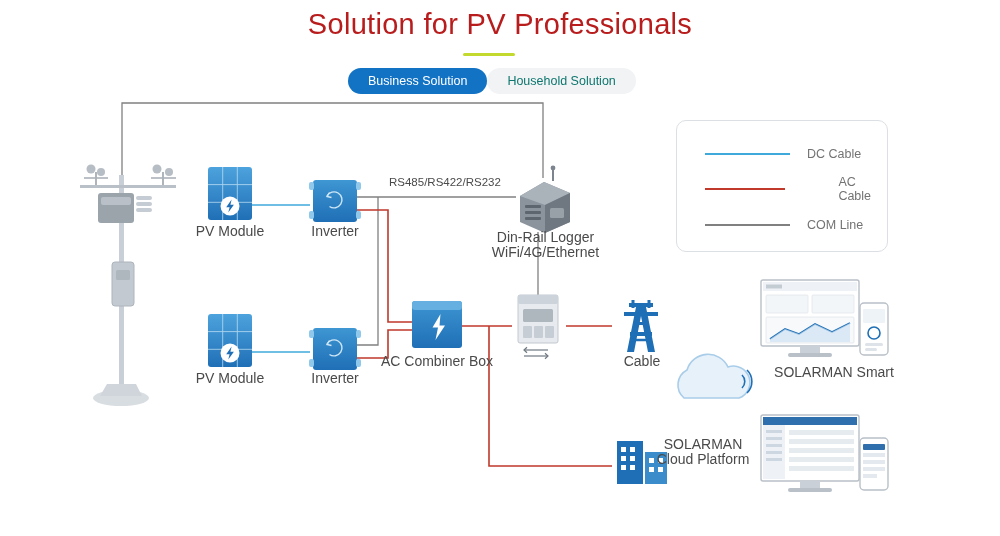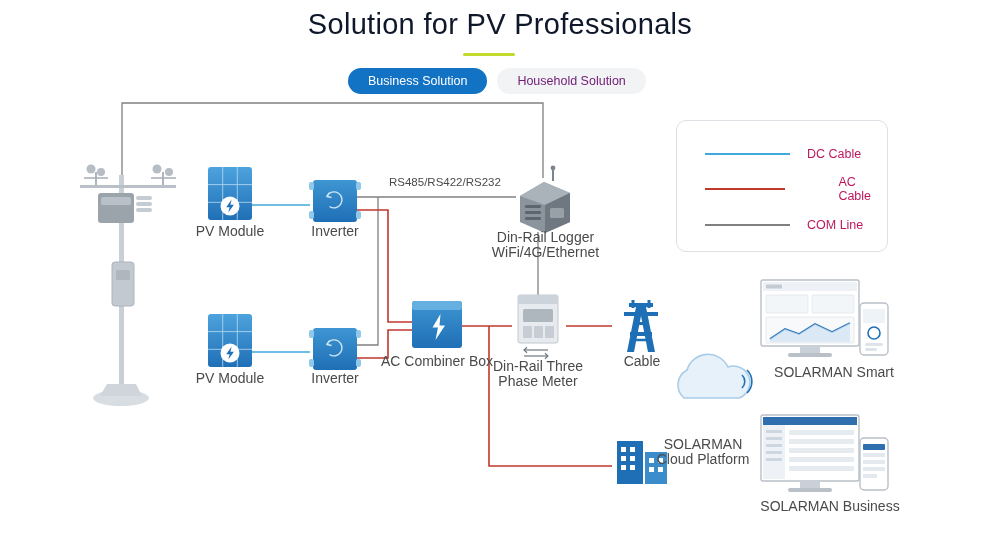--- a/index.html
+++ b/index.html
@@ -14,56 +14,55 @@
     position: relative;
     width: 1000px; height: 536px;
     background: #ffffff;
   }
   
   .title {
     position: absolute;
     top: 8px; left: 0; width: 1000px;
     text-align: center;
     font-size: 29px;
-    color: #0f172a;
+    color: #b91c1c;
     font-weight: normal;
     letter-spacing: 0.3px;
   }
   .title-underline {
     position: absolute;
     top: 53px; left: 463px;
     width: 52px; height: 3px;
     background: #c3d92e;
     border-radius: 2px;
   }
   
   .tabs {
     position: absolute;
     top: 68px; left: 348px;
     display: flex;
-    gap: 10px;
   }
   .tab {
     height: 26px;
     padding: 0 20px;
     border-radius: 13px;
     font-size: 12.5px;
     display: flex;
     align-items: center;
     justify-content: center;
     cursor: pointer;
     white-space: nowrap;
   }
   .tab.active {
     background: #1273c4;
     color: #ffffff;
   }
   .tab.inactive {
     background: #f1f3f5;
-    color: #701a75;
+    color: #0f766e;
   }
   
   .legend {
     position: absolute;
     left: 676px; top: 120px;
     width: 212px; height: 132px;
     border: 1px solid #dcdfe3;
     border-radius: 10px;
     background: #ffffff;
   }
@@ -76,21 +75,21 @@
   }
   .legend-line {
     margin-left: 28px;
     width: 85px;
     height: 2px;
     display: block;
   }
   .legend-label {
     margin-left: 17px;
     font-size: 12.5px;
-    color: #be185d;
+    color: #737373;
   }
   
   #canvas {
     position: absolute;
     left: 0; top: 0;
     width: 1000px; height: 536px;
   }
   
   .node-label {
     position: absolute;
@@ -397,26 +396,23 @@
 
   <div class="node-label" style="left:473px; top:230px; width:145px;">Din-Rail Logger
 WiFi/4G/Ethernet</div>
 
   <div class="node-label" style="left:180px; top:371px; width:100px;">PV Module</div>
 
   <div class="node-label" style="left:285px; top:371px; width:100px;">Inverter</div>
 
   <div class="node-label" style="left:377px; top:354px; width:120px;">AC Combiner Box</div>
 
-  <div class="node-label" style="left:487px; top:359px; width:102px;">Din-Rail Three
-Phase Meter</div>
 
   <div class="node-label" style="left:612px; top:354px; width:60px;">Cable</div>
 
   <div class="node-label" style="left:643px; top:409px; width:120px;margin-top:28px;">SOLARMAN
 Cloud Platform</div>
 
 
   <div class="node-label" style="left:744px; top:365px; width:180px;">SOLARMAN Smart</div>
 
-  <div class="node-label" style="left:740px; top:499px; width:180px;">SOLARMAN Business</div>
 
 </div>
 
 </body></html>

